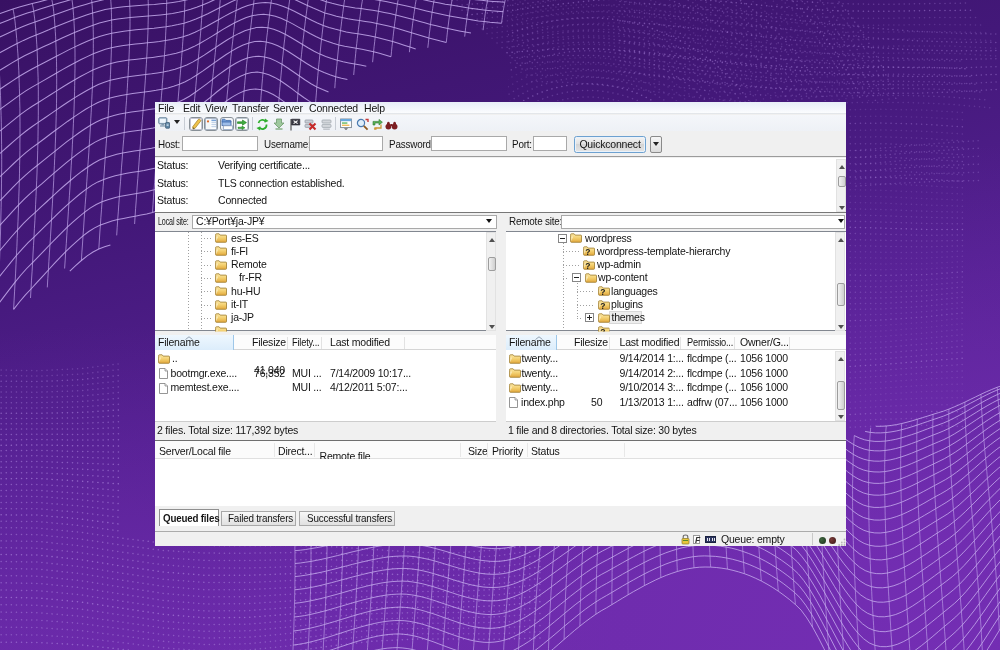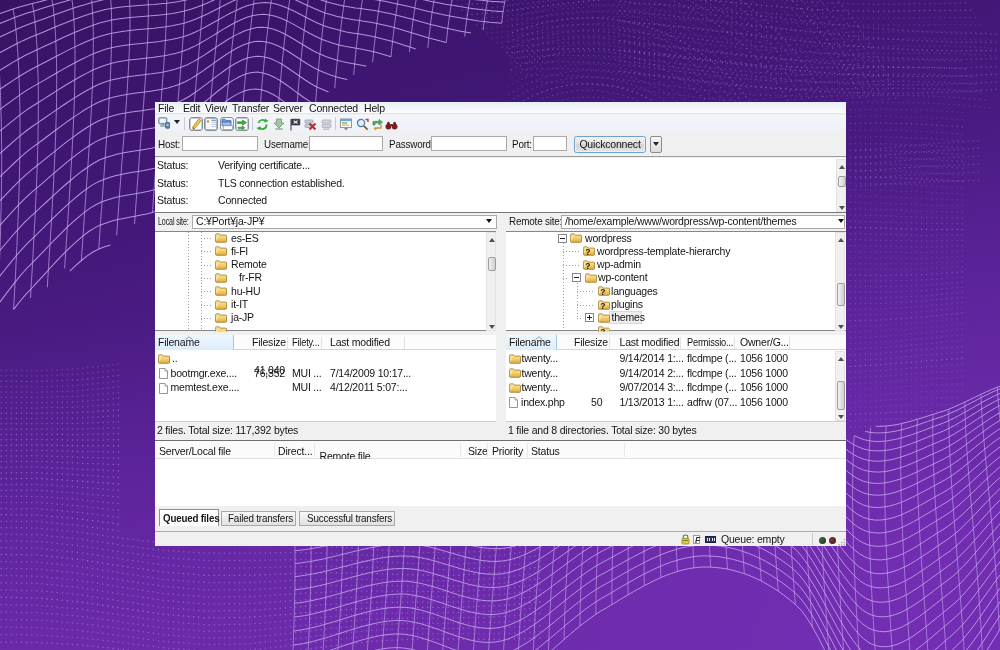--- a/index.html
+++ b/index.html
@@ -475,21 +475,20 @@
         </div>
         <div class="ab sbt" style="left:0.5px;top:16px;width:8px;height:11px"></div>
       </div>
       <div class="ab" style="left:0;top:111.5px;width:691px;height:17px;background:#f0f0f0"></div>
       <span class="t sx2" style="left:3px;top:113.0px">Local site:</span>
       <div class="ab inp" style="left:37px;top:112.5px;width:305px;height:14px"></div>
       <span class="t" style="left:41px;top:113.0px">C:¥Port¥ja-JP¥</span>
       <span class="ab" style="left:330.5px;top:117px;width:0;height:0;border:3.4px solid transparent;border-top:4.2px solid #111"></span>
       <span class="t sx" style="left:354px;top:113.0px">Remote site:</span>
       <div class="ab inp" style="left:406px;top:112.5px;width:284px;height:14px"></div>
-      <span class="t" style="left:410px;top:113.0px">/home/example/www/wordpress/wp-content/themes</span>
       <span class="ab" style="left:683px;top:117px;width:0;height:0;border:3.4px solid transparent;border-top:4.2px solid #111"></span>
       <div class="ab" style="left:0;top:129px;width:341px;height:100px;background:#fff;border-top:1px solid #828790;border-bottom:1px solid #828790"></div>
       <div class="ab" style="left:351px;top:129px;width:340px;height:100px;background:#fff;border-top:1px solid #828790;border-bottom:1px solid #828790"></div>
       <div class="ab vdl" style="left:33px;top:130px;height:98px"></div>
       <div class="ab vdl" style="left:46px;top:130px;height:98px"></div>
       <div class="ab hdl" style="left:46px;top:136px;width:12px"></div>
       <svg class="ic" style="left:60px;top:131px" width="12" height="10" viewBox="0 0 12 10">
         <path d="M0.6 2.8 L0.6 1.6 Q0.6 0.8 1.4 0.8 L4.1 0.8 L5.2 2.1 L10.9 2.1 Q11.5 2.1 11.5 2.8 L11.5 8.5 Q11.5 9.3 10.7 9.3 L1.4 9.3 Q0.6 9.3 0.6 8.5 Z" fill="url(#gfold)" stroke="#9c7b2d" stroke-width="0.8"></path>
         <path d="M1.3 3.4 L1.3 8.6 L3 3.4 Z" fill="#fdf3cf" opacity="0.9"></path>
       </svg>
@@ -683,21 +682,21 @@
       </svg>
       <span class="t" style="left:366.5px;top:264.7px">twenty...</span>
       <span class="t" style="left:464.5px;top:264.7px">9/14/2014 2:...</span>
       <span class="t" style="left:532px;top:264.7px">flcdmpe (...</span>
       <span class="t" style="left:585px;top:264.7px">1056 1000</span>
       <svg class="ic" style="left:354px;top:280.5px" width="12" height="10" viewBox="0 0 12 10">
         <path d="M0.6 2.8 L0.6 1.6 Q0.6 0.8 1.4 0.8 L4.1 0.8 L5.2 2.1 L10.9 2.1 Q11.5 2.1 11.5 2.8 L11.5 8.5 Q11.5 9.3 10.7 9.3 L1.4 9.3 Q0.6 9.3 0.6 8.5 Z" fill="url(#gfold)" stroke="#9c7b2d" stroke-width="0.8"></path>
         <path d="M1.3 3.4 L1.3 8.6 L3 3.4 Z" fill="#fdf3cf" opacity="0.9"></path>
       </svg>
       <span class="t" style="left:366.5px;top:279.2px">twenty...</span>
-      <span class="t" style="left:464.5px;top:279.2px">9/07/2014 3:...</span>
+      <span class="t" style="left:464.5px;top:279.2px">9/10/2014 3:...</span>
       <span class="t" style="left:532px;top:279.2px">flcdmpe (...</span>
       <span class="t" style="left:585px;top:279.2px">1056 1000</span>
       <svg class="ic" style="left:354px;top:295px" width="9" height="11" viewBox="0 0 9 11">
         <path d="M0.5 0.5 L6 0.5 L8.5 3 L8.5 10.5 L0.5 10.5 Z" fill="#fff" stroke="#8a8a8a" stroke-width="0.9"></path>
         <path d="M6 0.5 L6 3 L8.5 3" fill="#e8e8e8" stroke="#8a8a8a" stroke-width="0.8"></path>
       </svg>
       <span class="t" style="left:366px;top:293.7px">index.php</span>
       <span class="t" style="left:436px;top:293.7px">50</span>
       <span class="t" style="left:464.5px;top:293.7px">1/13/2013 1:...</span>
       <span class="t" style="left:532px;top:293.7px">adfrw (07...</span>

